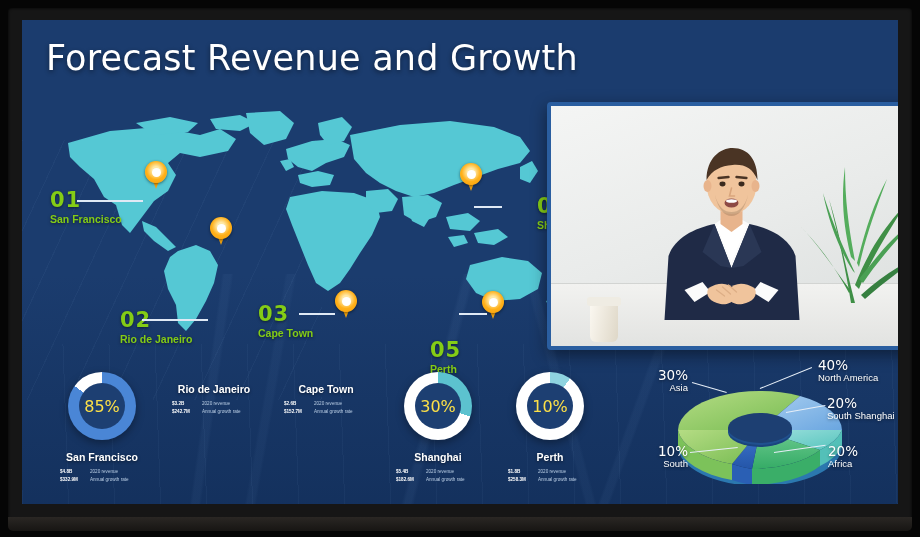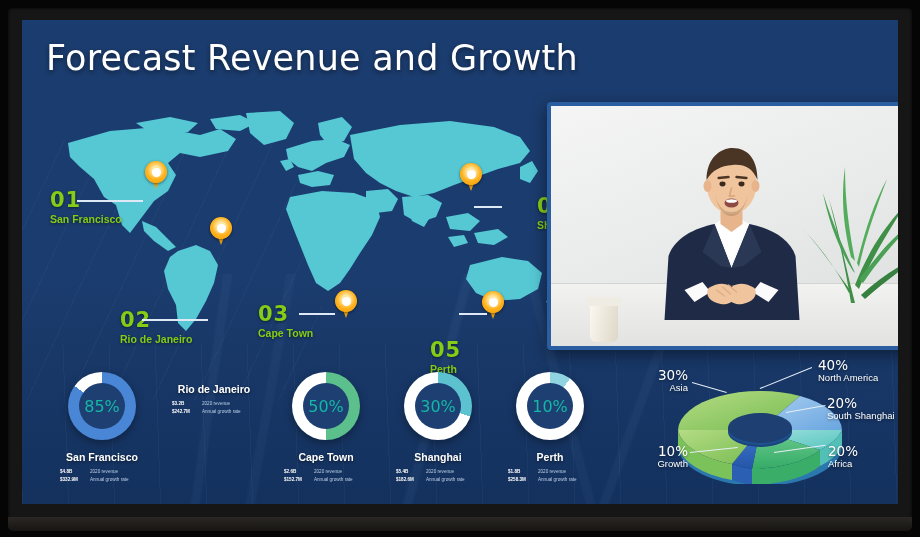--- a/index.html
+++ b/index.html
@@ -79,21 +79,21 @@
         background:#efece3;border-radius:3px;}
   .person{position:absolute;left:50%;bottom:11%;transform:translateX(-50%);width:215px;height:180px;}
 
   
   .gauges{position:absolute;left:30px;top:352px;width:520px;height:130px;}
   .gauge{position:absolute;top:0;width:100px;text-align:center;}
   .ring{position:relative;width:68px;height:68px;margin:0 auto;border-radius:50%;
         box-shadow:0 3px 8px rgba(0,0,0,.35);}
   .ring .hole{position:absolute;left:11px;top:11px;width:46px;height:46px;border-radius:50%;
         background:#1d3f72;display:flex;align-items:center;justify-content:center;}
-  .ring .pct{font-size:16px;color:#14b8a6;font-weight:500;
+  .ring .pct{font-size:16px;color:#fde047;font-weight:500;
         font-family:"DejaVu Sans","Liberation Sans",sans-serif;}
   .g-city{margin-top:11px;font-size:10.5px;font-weight:bold;color:#fff;
         text-shadow:0 1px 3px rgba(0,0,0,.5);}
   .g-stats{margin-top:5px;font-size:4.6px;color:#cfe0f2;line-height:1.75;text-align:left;
         padding-left:8px;}
   .g-stats .row{display:flex;gap:5px;}
   .g-stats .v{width:25px;font-weight:bold;color:#fff;}
   .g-stats .k{color:#b9cde4;}
 
   
@@ -320,25 +320,20 @@
             <span class="k">2020 revenue</span>
           </div>
           <div class="row">
             <span class="v">$242.7M</span>
             <span class="k">Annual growth rate</span>
           </div>
         </div>
       </div>
 
       <div class="gauge" style="left:224px;">
-        <div class="ring" style="background:conic-gradient(#5cc08c 0% 50%, #ffffff 50% 100%);">
-          <div class="hole">
-            <span class="pct">50%</span>
-          </div>
-        </div>
         <div class="g-city">Cape Town</div>
         <div class="g-stats">
           <div class="row">
             <span class="v">$2.6B</span>
             <span class="k">2020 revenue</span>
           </div>
           <div class="row">
             <span class="v">$152.7M</span>
             <span class="k">Annual growth rate</span>
           </div>
@@ -440,21 +435,21 @@
       <div class="dline" style="left:164px;top:56px;width:40px;transform:rotate(-10deg);"></div>
 
       <div class="dlab" style="left:206px;top:88px;">
         <div class="p">20%</div>
         <div class="r">Africa</div>
       </div>
       <div class="dline" style="left:152px;top:96px;width:52px;transform:rotate(-8deg);"></div>
 
       <div class="dlab" style="left:4px;top:88px;text-align:right;width:62px;">
         <div class="p">10%</div>
-        <div class="r">Growth</div>
+        <div class="r">South</div>
       </div>
       <div class="dline" style="left:68px;top:96px;width:48px;transform:rotate(-6deg);"></div>
 
       <div class="dlab" style="left:0px;top:12px;text-align:right;width:66px;">
         <div class="p">30%</div>
         <div class="r">Asia</div>
       </div>
       <div class="dline" style="left:70px;top:26px;width:36px;transform:rotate(16deg);"></div>
     </div>
 

